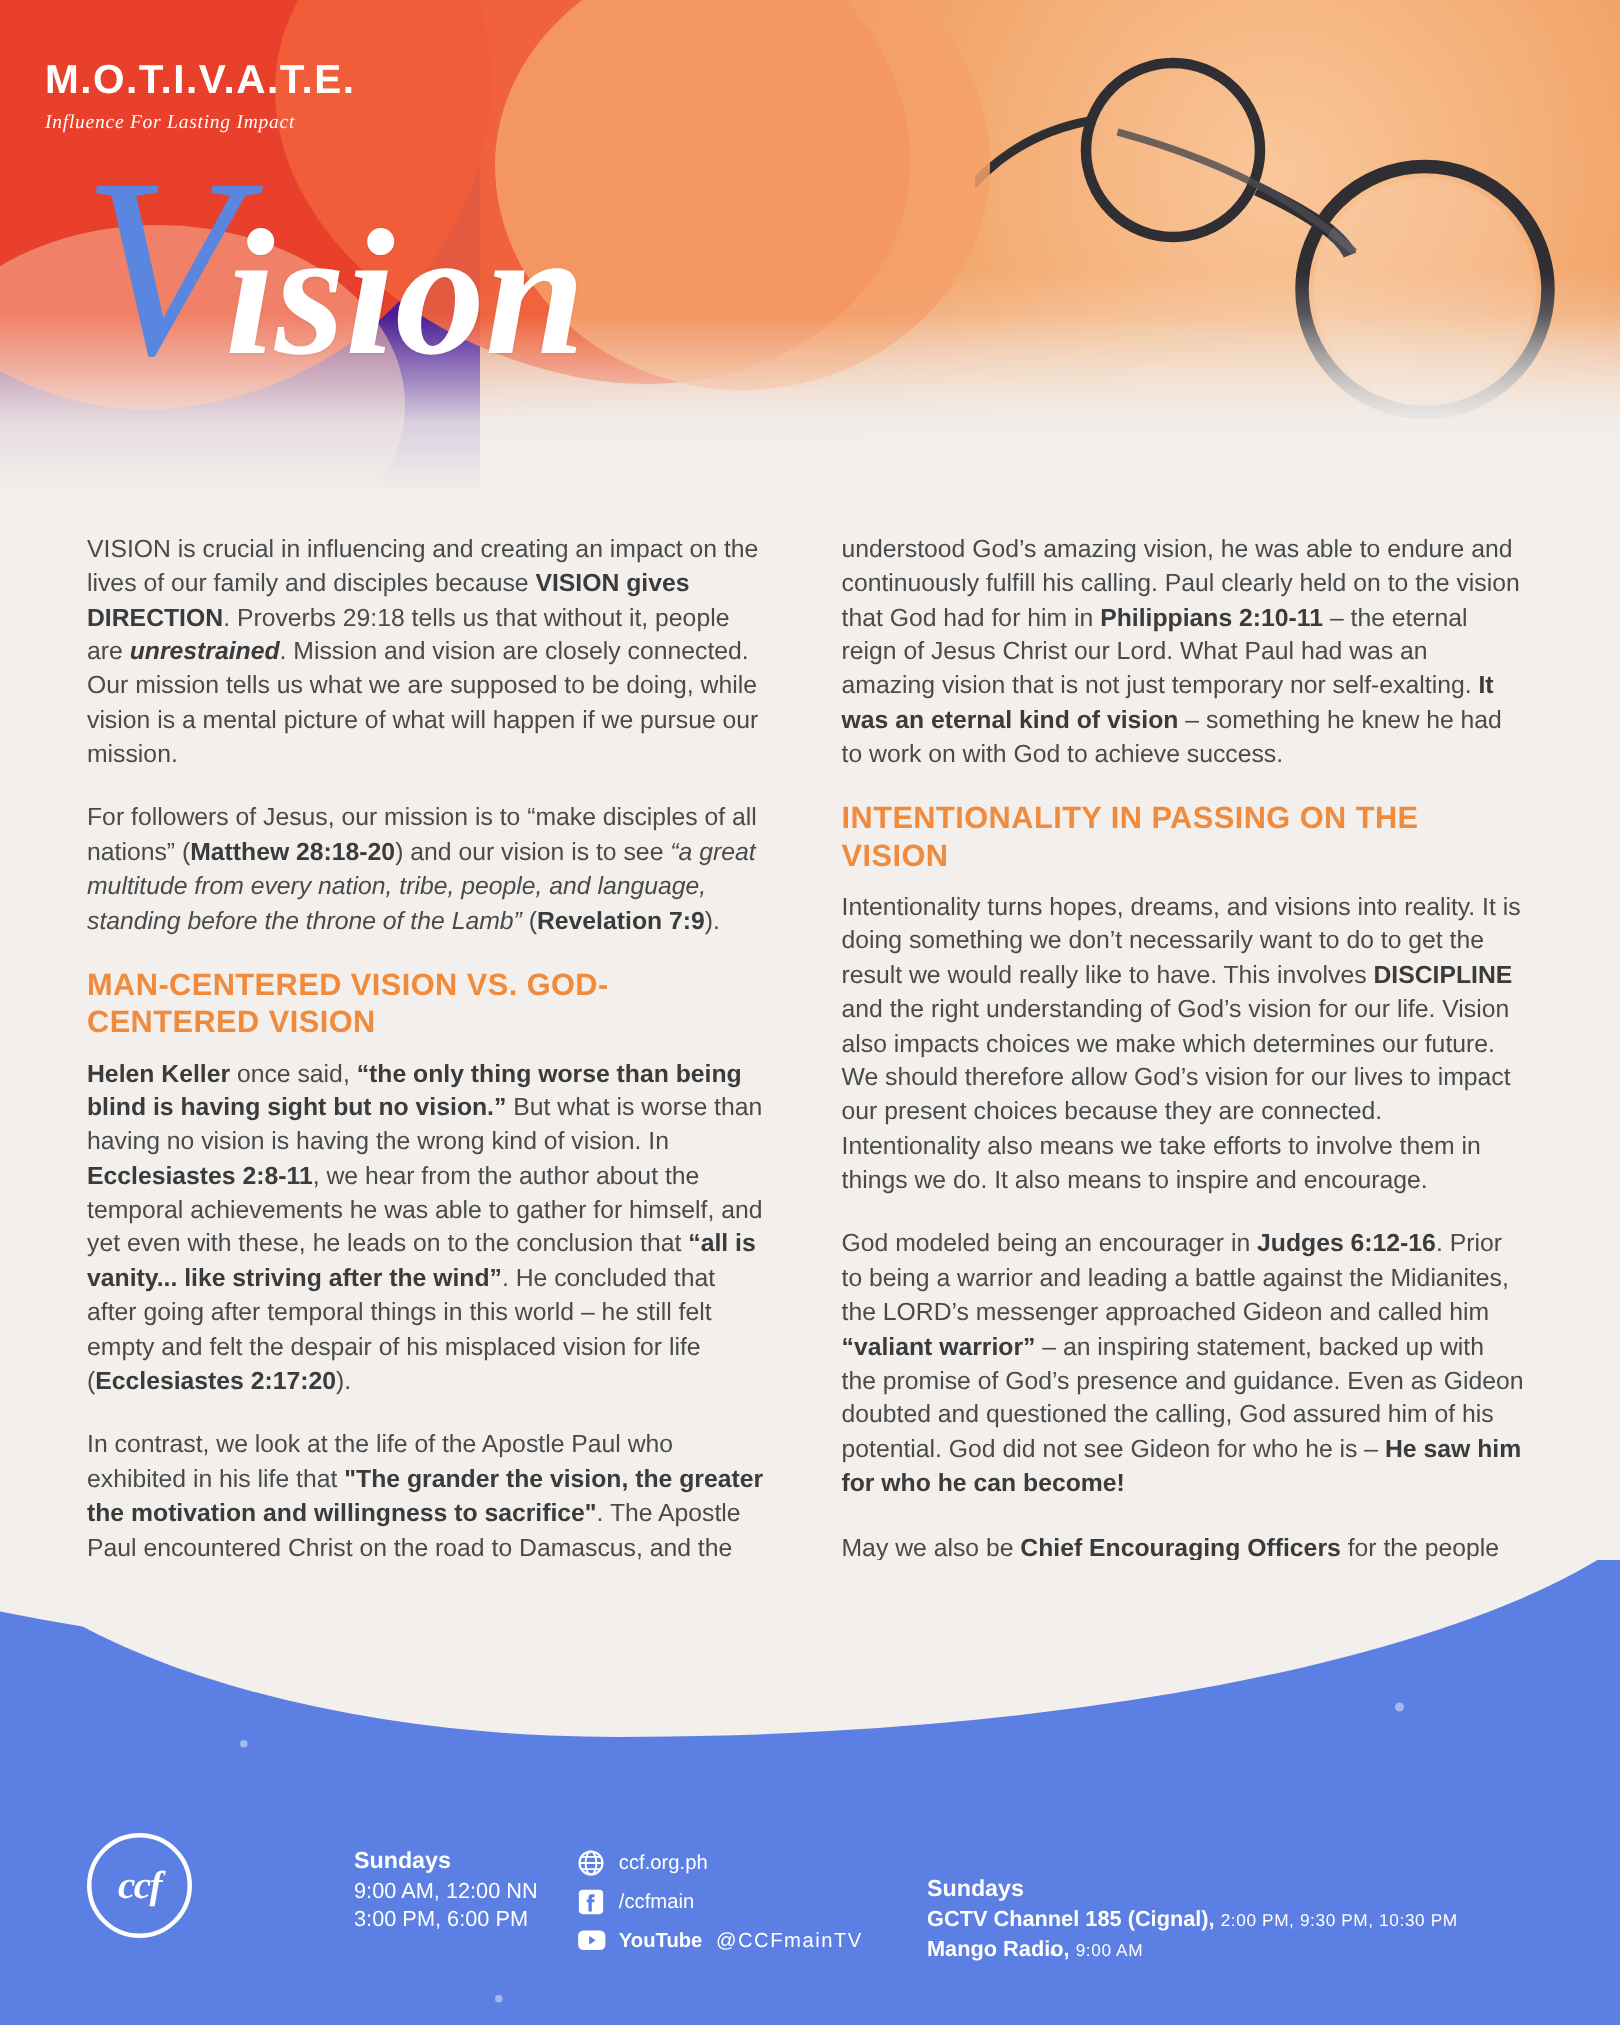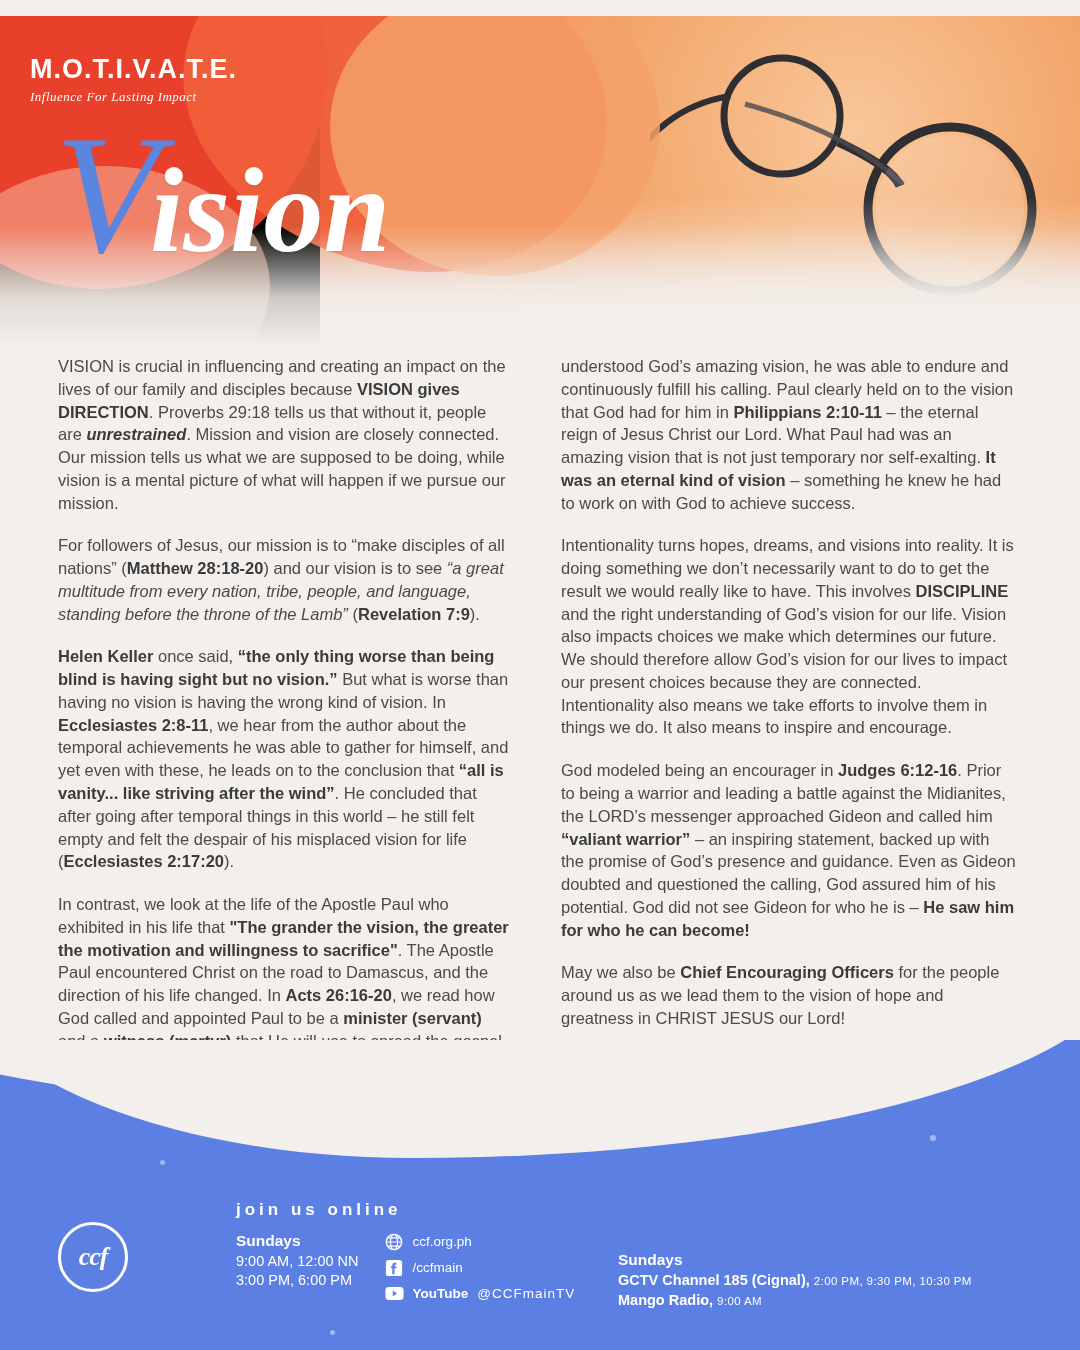--- a/index.html
+++ b/index.html
@@ -7,23 +7,23 @@
   body {
     width:1080px; height:1350px;
     font-family:"Liberation Sans", sans-serif;
     background:#f2efec;
     position:relative;
     overflow:hidden;
   }
 
   
   .header {
-    position:absolute; left:0; top:16px; width:1080px; height:330px;
+    position:absolute; left:0; top:0; width:1080px; height:330px;
     overflow:hidden;
-    background:#000000;
+    background:#4c1d95;
   }
   .hdr-photo {
     position:absolute; right:0; top:0; width:760px; height:330px;
     background:
       radial-gradient(circle at 70% 35%, #f9c79a 0%, #f3a96f 38%, #e98c55 70%, #e07a4a 100%);
   }
   .hdr-photo:after{
     content:""; position:absolute; inset:0;
     background:linear-gradient(180deg, rgba(255,255,255,0) 55%, rgba(244,240,236,.92) 92%, #f1ece8 100%);
   }
@@ -185,35 +185,37 @@
 
   <div class="col">
     <p class="body">
       <span>VISION is crucial in influencing and creating an impact on the lives of our family and disciples because </span><b>VISION gives DIRECTION</b><span>. Proverbs 29:18 tells us that without it, people are </span><b class="i">unrestrained</b><span>. Mission and vision are closely connected. Our mission tells us what we are supposed to be doing, while vision is a mental picture of what will happen if we pursue our mission.</span>
     </p>
 
     <p class="body">
       <span>For followers of Jesus, our mission is to “make disciples of all nations” (</span><b>Matthew 28:18-20</b><span>) and our vision is to see </span><span class="i">“a great multitude from every nation, tribe, people, and language, standing before the throne of the Lamb”</span><span> (</span><b>Revelation 7:9</b><span>).</span>
     </p>
 
+    <h2 class="section">MAN-CENTERED VISION VS. GOD-CENTERED VISION</h2>
 
     <p class="body">
       <b>Helen Keller</b><span> once said, </span><b>“the only thing worse than being blind is having sight but no vision.”</b><span> But what is worse than having no vision is having the wrong kind of vision. In </span><b>Ecclesiastes 2:8-11</b><span>, we hear from the author about the temporal achievements he was able to gather for himself, and yet even with these, he leads on to the conclusion that </span><b>“all is vanity... like striving after the wind”</b><span>. He concluded that after going after temporal things in this world – he still felt empty and felt the despair of his misplaced vision for life (</span><b>Ecclesiastes 2:17:20</b><span>).</span>
     </p>
 
     <p class="body">
       <span>In contrast, we look at the life of the Apostle Paul who exhibited in his life that </span><b>"The grander the vision, the greater the motivation and willingness to sacrifice"</b><span>. The Apostle Paul encountered Christ on the road to Damascus, and the direction of his life changed. In </span><b>Acts 26:16-20</b><span>, we read how God called and appointed Paul to be a </span><b>minister (servant)</b><span> and a </span><b>witness (martyr)</b><span> that He will use to spread the gospel to the ends of the earth. It wasn’t an easy journey for Paul, but because he</span>
     </p>
   </div>
 
   <div class="col">
     <p class="body">
       <span>understood God’s amazing vision, he was able to endure and continuously fulfill his calling. Paul clearly held on to the vision that God had for him in </span><b>Philippians 2:10-11</b><span> – the eternal reign of Jesus Christ our Lord. What Paul had was an amazing vision that is not just temporary nor self-exalting. </span><b>It was an eternal kind of vision</b><span> – something he knew he had to work on with God to achieve success.</span>
     </p>
 
+    <h2 class="section">INTENTIONALITY IN PASSING ON THE VISION</h2>
 
     <p class="body">
       <span>Intentionality turns hopes, dreams, and visions into reality. It is doing something we don’t necessarily want to do to get the result we would really like to have. This involves </span><b>DISCIPLINE</b><span> and the right understanding of God’s vision for our life. Vision also impacts choices we make which determines our future. We should therefore allow God’s vision for our lives to impact our present choices because they are connected. Intentionality also means we take efforts to involve them in things we do. It also means to inspire and encourage.</span>
     </p>
 
     <p class="body">
       <span>God modeled being an encourager in </span><b>Judges 6:12-16</b><span>. Prior to being a warrior and leading a battle against the Midianites, the LORD’s messenger approached Gideon and called him </span><b>“valiant warrior”</b><span> – an inspiring statement, backed up with the promise of God’s presence and guidance. Even as Gideon doubted and questioned the calling, God assured him of his potential. God did not see Gideon for who he is – </span><b>He saw him for who he can become!</b>
     </p>
 
     <p class="body">
@@ -231,21 +233,20 @@
   <span class="dot" style="left:700px; top:260px; width:4px; height:4px;"></span>
   <span class="dot" style="left:330px; top:290px; width:5px; height:5px;"></span>
 
   <div class="footer-inner">
 
     <div class="ccf-logo">
       <span>ccf</span>
     </div>
 
     <div class="f-col online">
-      <div class="f-head">join us online</div>
       <div class="f-grid">
         <div>
           <div class="f-sub">Sundays</div>
           <div class="f-line">9:00 AM, 12:00 NN</div>
           <div class="f-line">3:00 PM, 6:00 PM</div>
         </div>
         <div class="f-social">
           <div>
             <span class="ic">
               <svg viewBox="0 0 20 20" width="18" height="18">

